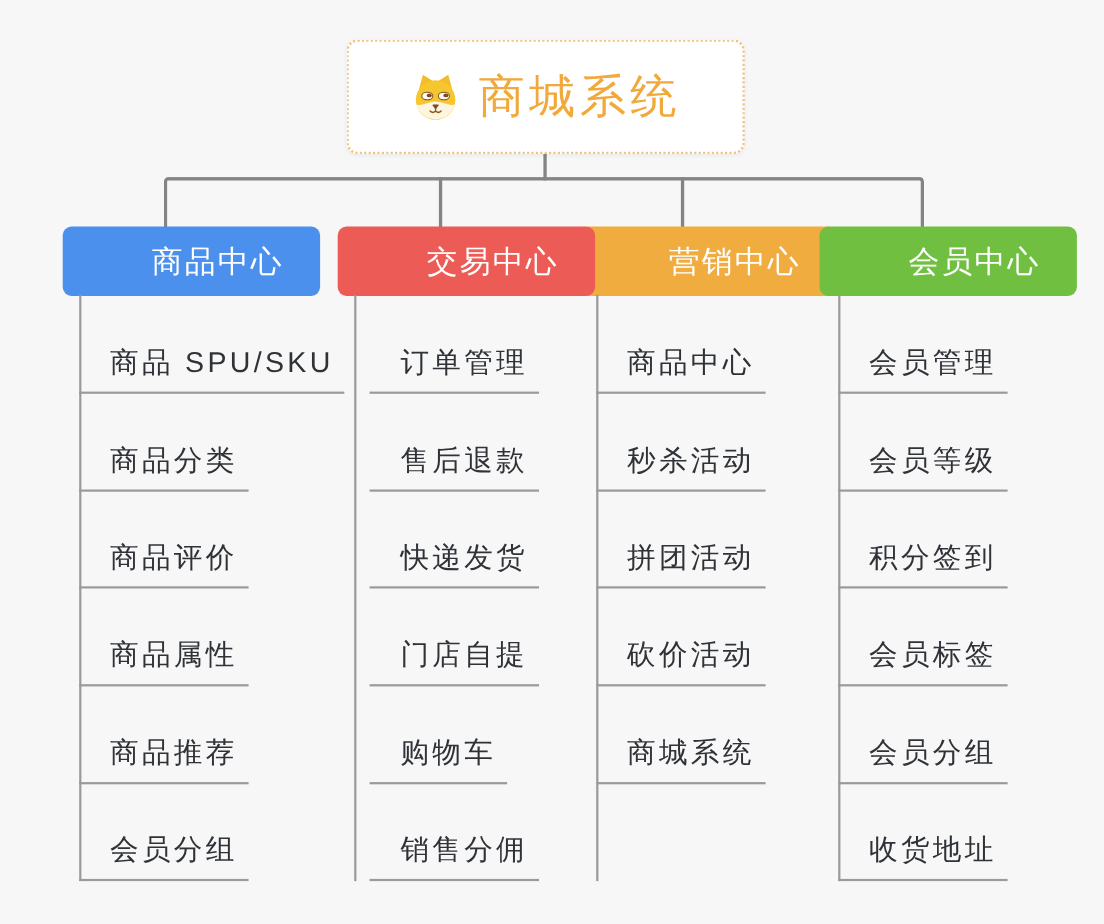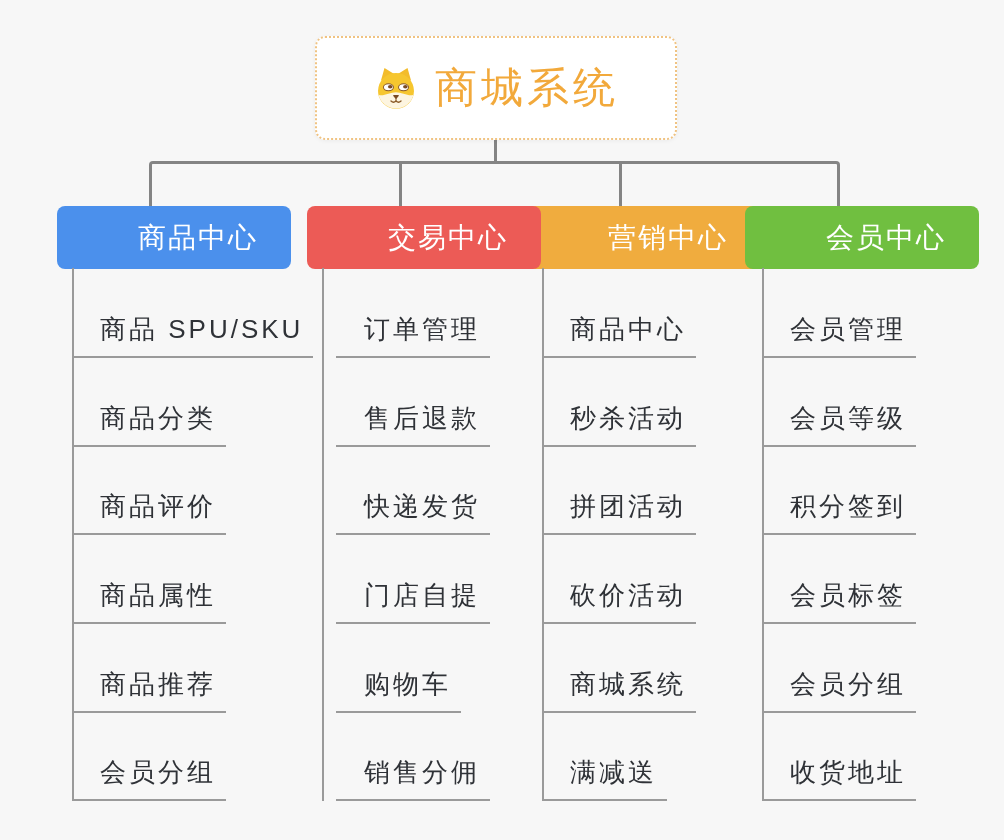--- a/index.html
+++ b/index.html
@@ -197,23 +197,20 @@
     </div>
   <div class="leaf c2 r2">
       <span>拼团活动</span>
     </div>
   <div class="leaf c2 r3">
       <span>砍价活动</span>
     </div>
   <div class="leaf c2 r4">
       <span>商城系统</span>
     </div>
-  <div class="leaf c2 r5">
-      <span>满减送</span>
-    </div>
 
   <div class="leaf c3 r0">
       <span>会员管理</span>
     </div>
   <div class="leaf c3 r1">
       <span>会员等级</span>
     </div>
   <div class="leaf c3 r3">
       <span>会员标签</span>
     </div>

